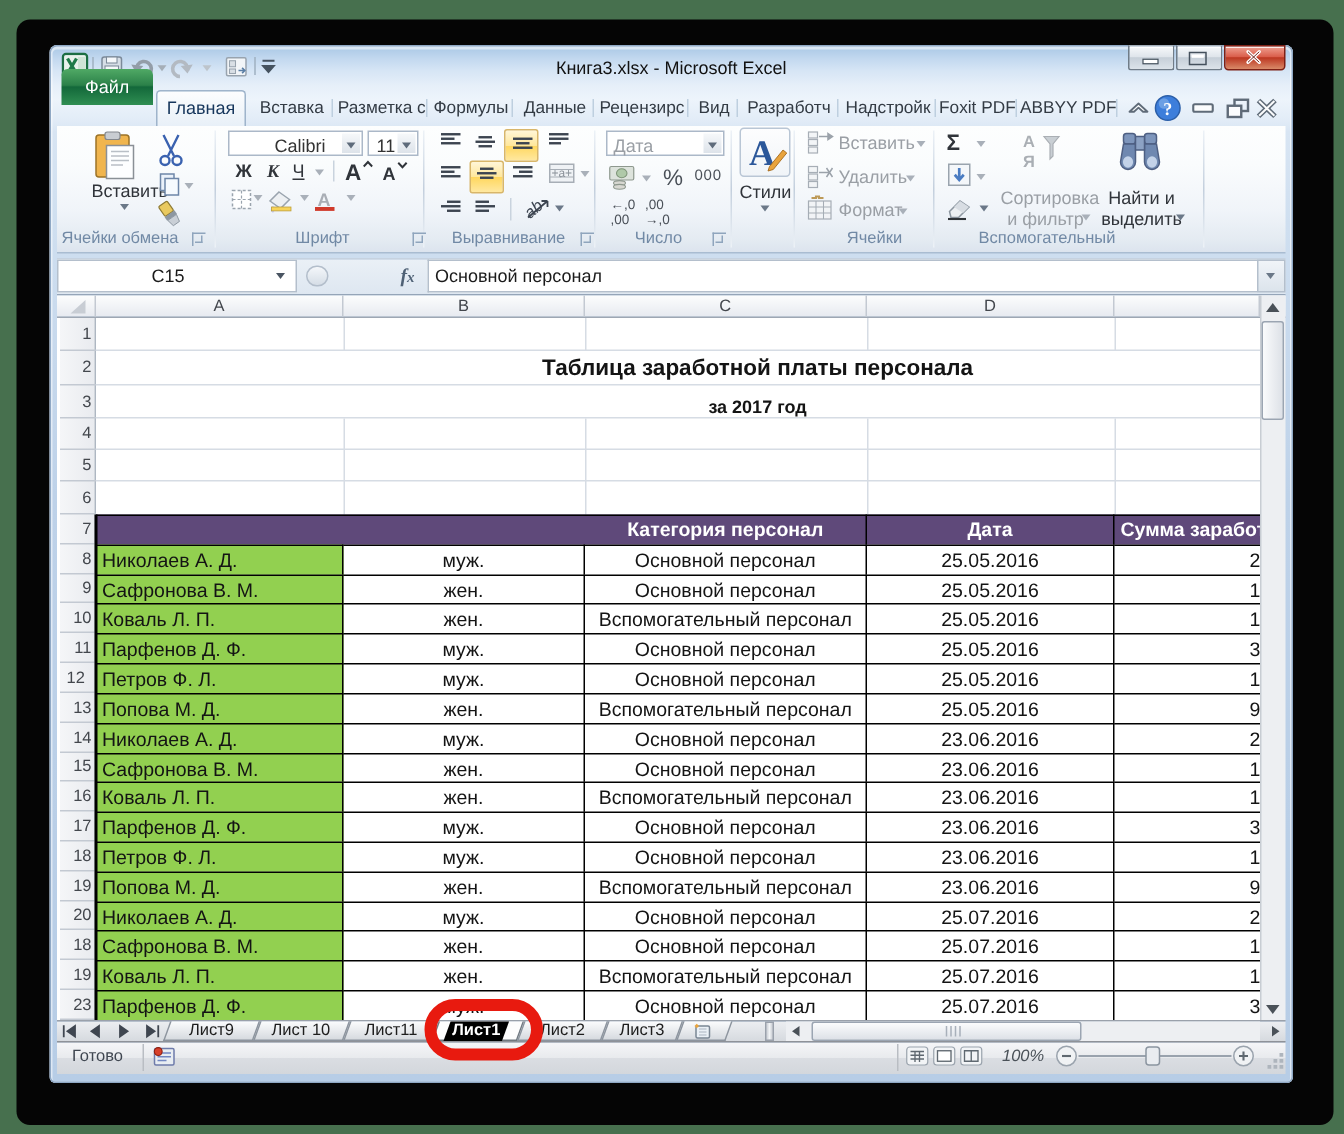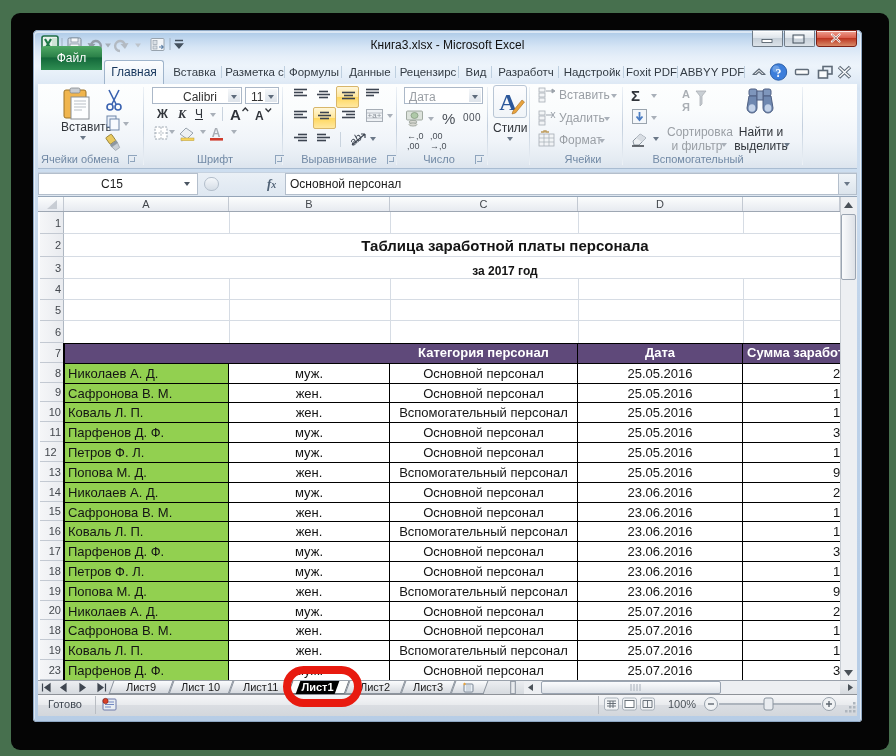--- a/index.html
+++ b/index.html
@@ -554,21 +554,21 @@
     </svg>
 <div style="position:absolute;left:565px;top:666px;width:1px;height:18px;background:#B9BDC3;"></div>
 <svg style="left:571px;top:667px;" width="52" height="15">
 <rect x="0.5" y="1" width="14" height="12" rx="2" fill="#F2F4F6" stroke="#9AA3AD" stroke-width="0.8"></rect>
 <path d="M3 4 h9 M3 6.5 h9 M3 9 h9 M6 4 v7 M9 4 v7" stroke="#5F6870" stroke-width="0.9" fill="none"></path>
 <rect x="18.5" y="1" width="14" height="12" rx="2" fill="#F2F4F6" stroke="#9AA3AD" stroke-width="0.8"></rect>
 <rect x="21" y="3.5" width="9" height="7" fill="#fff" stroke="#5F6870" stroke-width="0.9"></rect>
 <rect x="36.5" y="1" width="14" height="12" rx="2" fill="#F2F4F6" stroke="#9AA3AD" stroke-width="0.8"></rect>
 <path d="M39 3.5 h9 v7 h-9 z M43.5 3.5 v7" stroke="#5F6870" stroke-width="0.9" fill="none"></path>
 </svg>
-<div class="rtxt" style="left:635px;top:668px;font-size:11px;color:#4A5158;">100%</div>
+<div class="rtxt" style="left:635px;top:668px;font-size:11px;color:#4A5158;font-style:italic;">100%</div>
 <svg style="left:670px;top:666px;" width="135" height="16">
 <circle cx="8" cy="8" r="6.5" fill="#F0F2F4" stroke="#9AA3AD" stroke-width="1"></circle>
       <path d="M5 8 h6" stroke="#5F6870" stroke-width="1.4"></path>
 <line x1="16" y1="8" x2="118" y2="8" stroke="#99A2AD" stroke-width="1.4"></line>
 <line x1="66" y1="4.5" x2="66" y2="11.5" stroke="#8B95A0" stroke-width="1.4"></line>
 <rect x="61" y="2" width="9" height="12" rx="2" fill="#E9ECF0" stroke="#8B95A0" stroke-width="1"></rect>
 <circle cx="126" cy="8" r="6.5" fill="#F0F2F4" stroke="#9AA3AD" stroke-width="1"></circle>
       <path d="M123 8 h6 M126 5 v6" stroke="#5F6870" stroke-width="1.4"></path>
 </svg>
 <svg style="left:810px;top:672px;" width="14" height="12">

